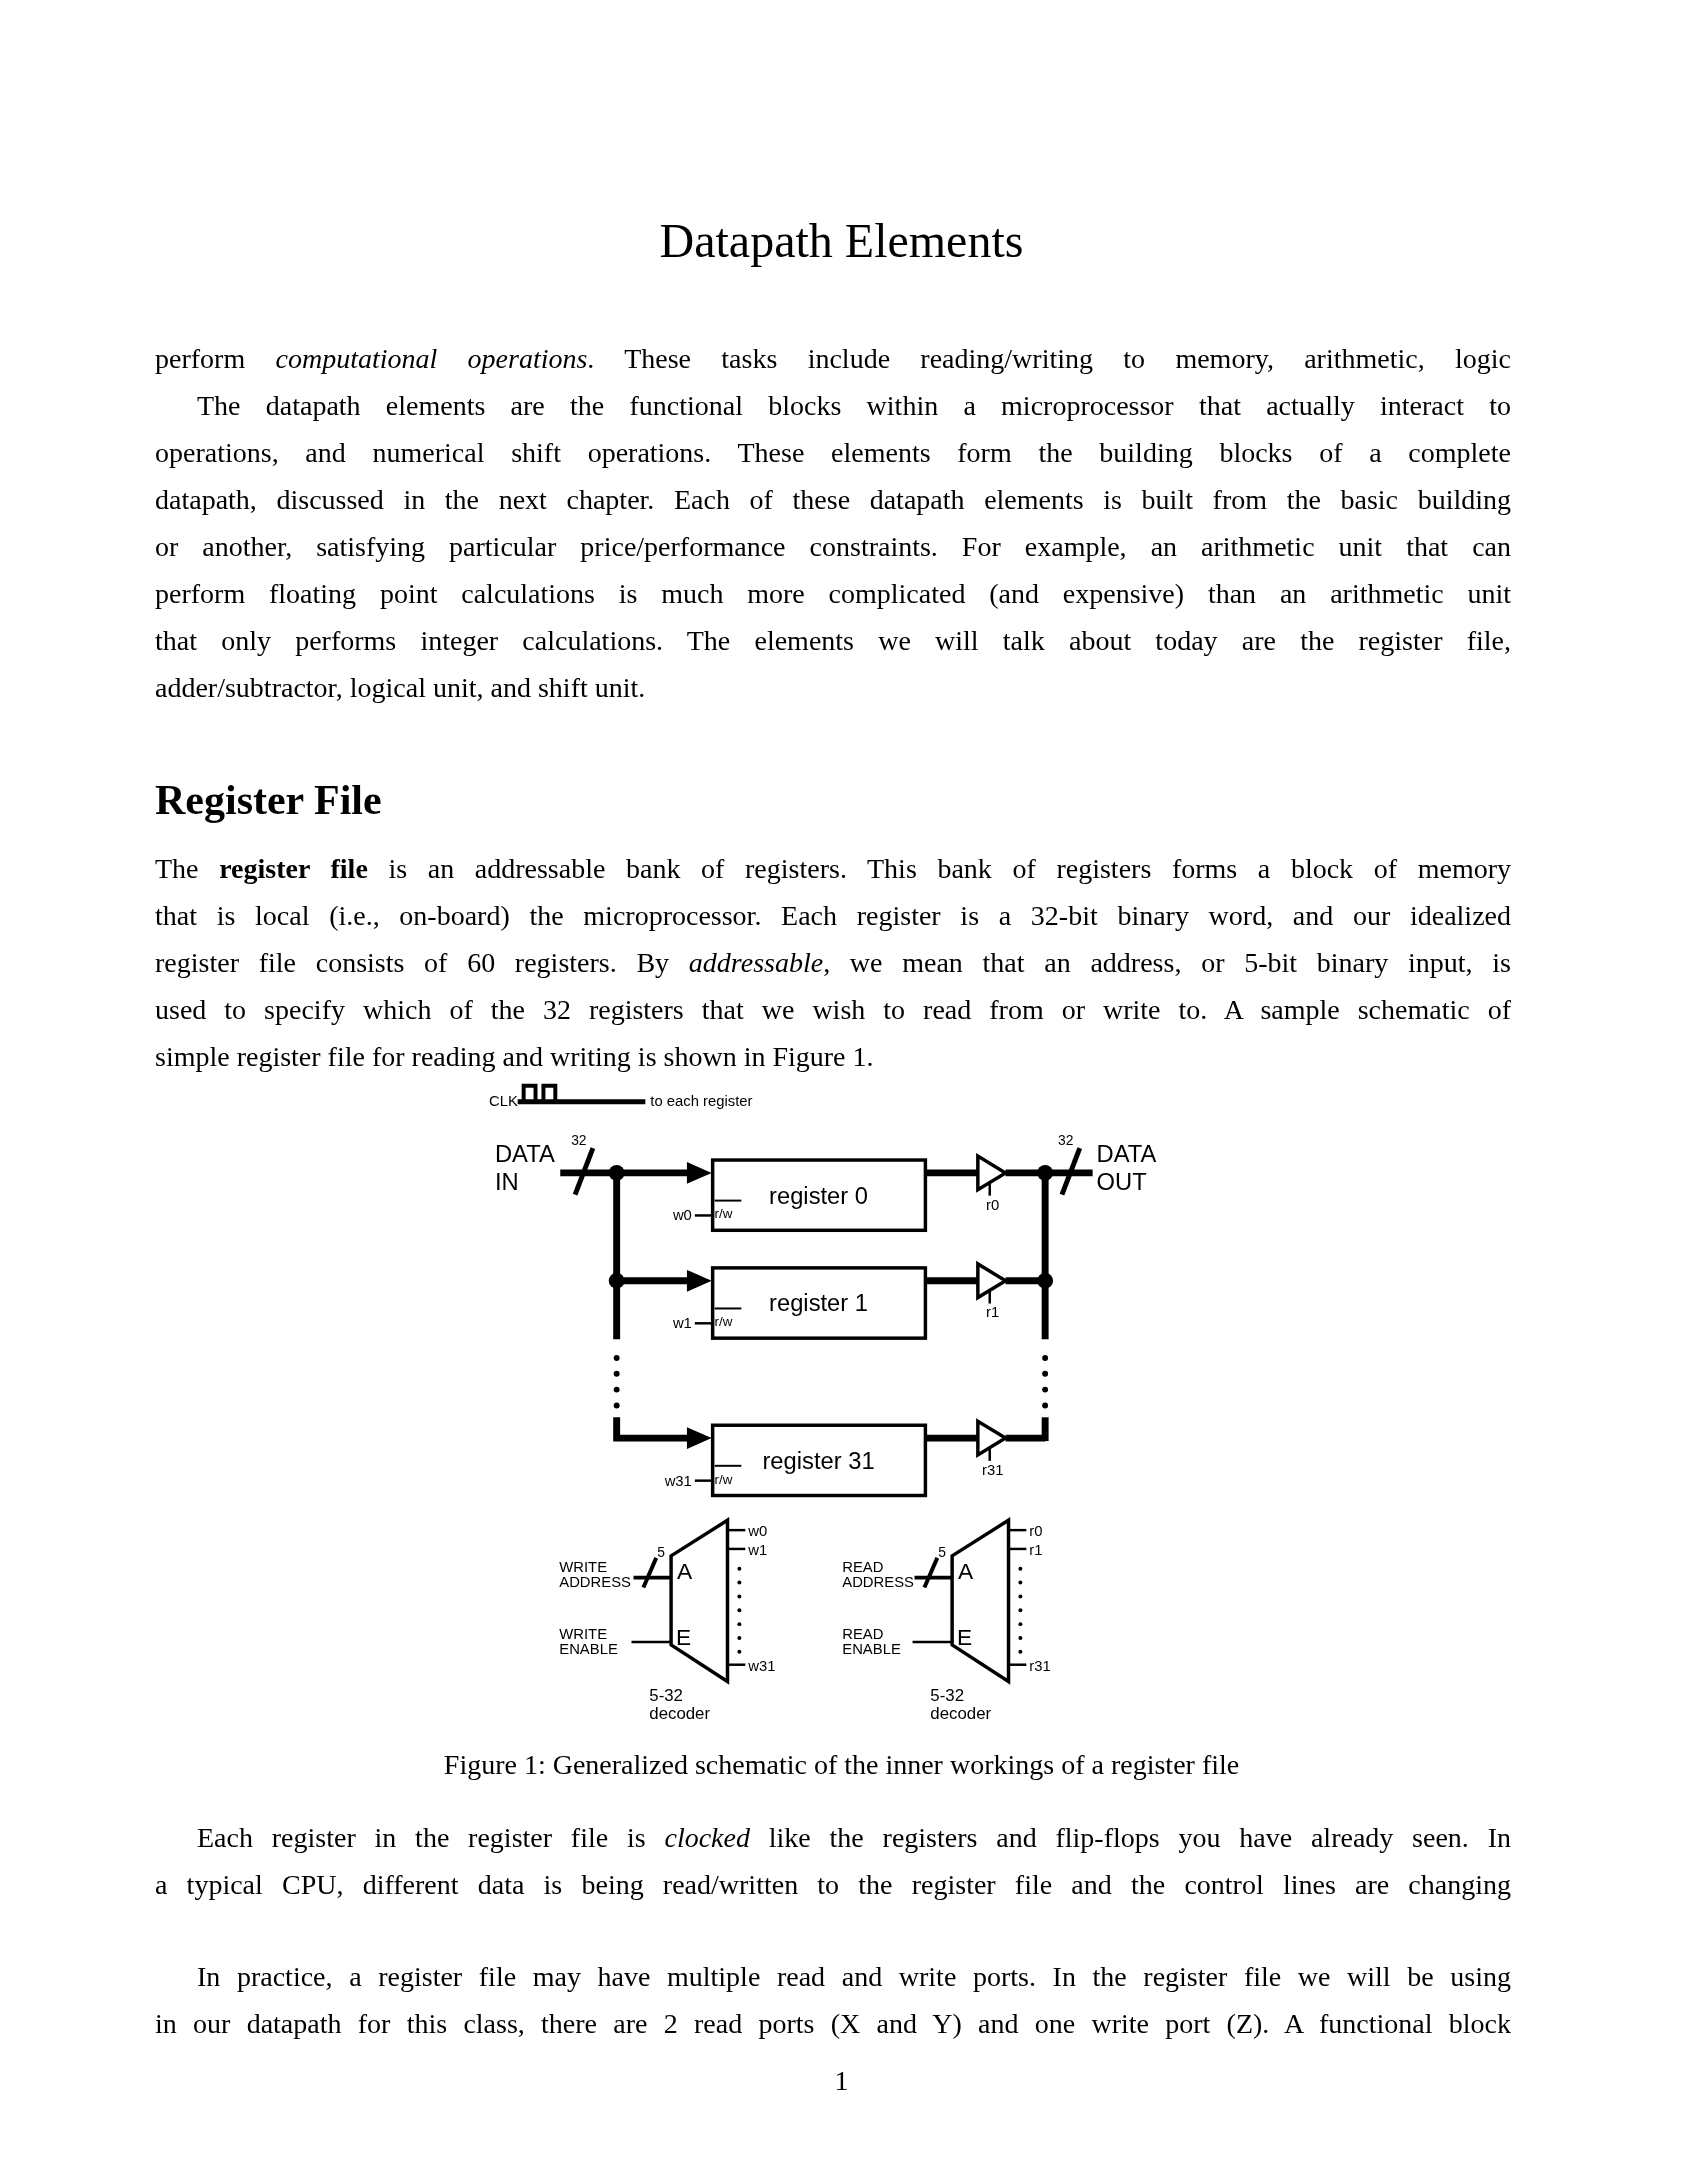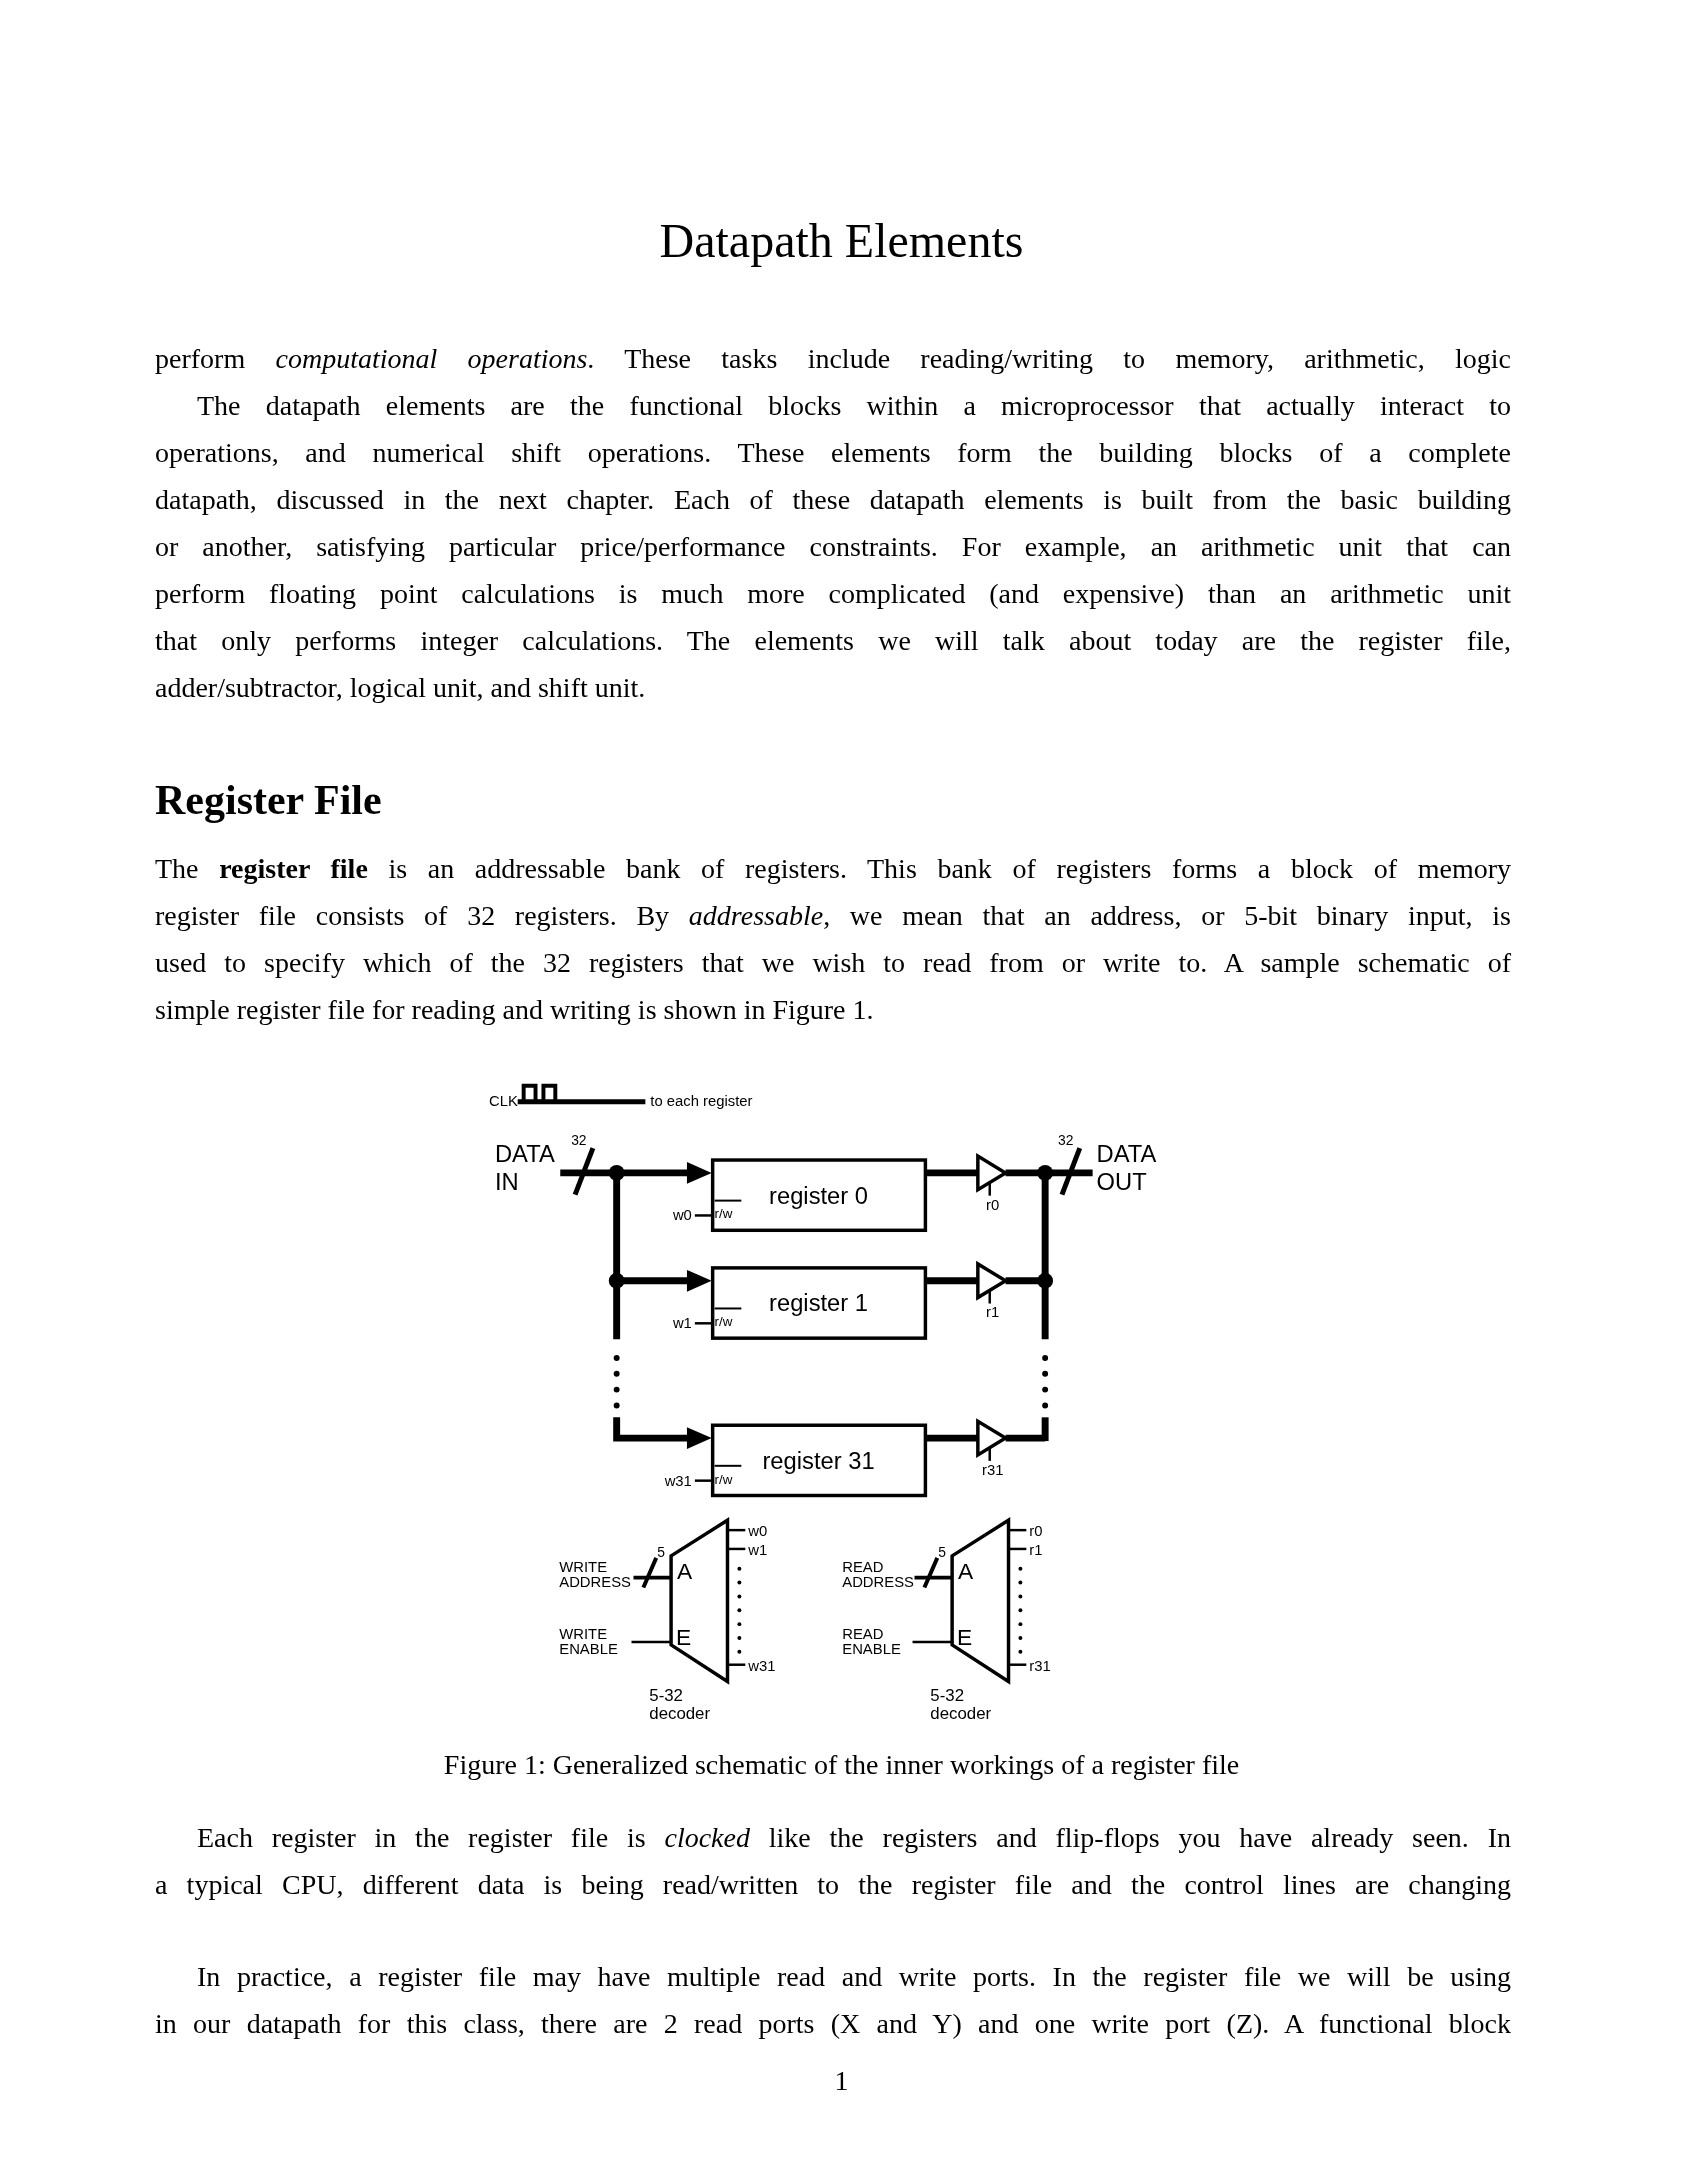--- a/index.html
+++ b/index.html
@@ -49,21 +49,22 @@
       <div class="line"><span>or another, satisfying particular price/performance constraints. For example, an arithmetic unit that can</span></div>
       <div class="line"><span>perform floating point calculations is much more complicated (and expensive) than an arithmetic unit</span></div>
       <div class="line"><span>that only performs integer calculations. The elements we will talk about today are the register file,</span></div>
       <div class="line last"><span>adder/subtractor, logical unit, and shift unit.</span></div>
     </div>
 
   <h2 class="heading">Register File</h2>
 
   <div class="bodytext p2">
       <div class="line"><span>The </span><b>register file</b><span> is an addressable bank of registers. This bank of registers forms a block of memory</span></div>
-      <div class="line"><span>register file consists of 32 registers. By </span><i>addressable</i><span>, we mean that an address, or 5-bit binary input, is</span></div>
+      <div class="line"><span>that is local (i.e., on-board) the microprocessor. Each register is a 32-bit binary word, and our idealized</span></div>
+      <div class="line"><span>register file consists of 60 registers. By </span><i>addressable</i><span>, we mean that an address, or 5-bit binary input, is</span></div>
       <div class="line"><span>used to specify which of the 32 registers that we wish to read from or write to. A sample schematic of</span></div>
       <div class="line last"><span>simple register file for reading and writing is shown in Figure 1.</span></div>
     </div>
 
   <svg class="fig" viewBox="470 1080 720 670">
 
     <g>
       <text x="494" y="1117" class="t15">CLK</text>
       <path d="M529 1113 V1097 H541 V1113 H549 V1097 H561 V1113" class="wave"></path>
       <line x1="523" y1="1113" x2="652" y2="1113" class="s5"></line>

